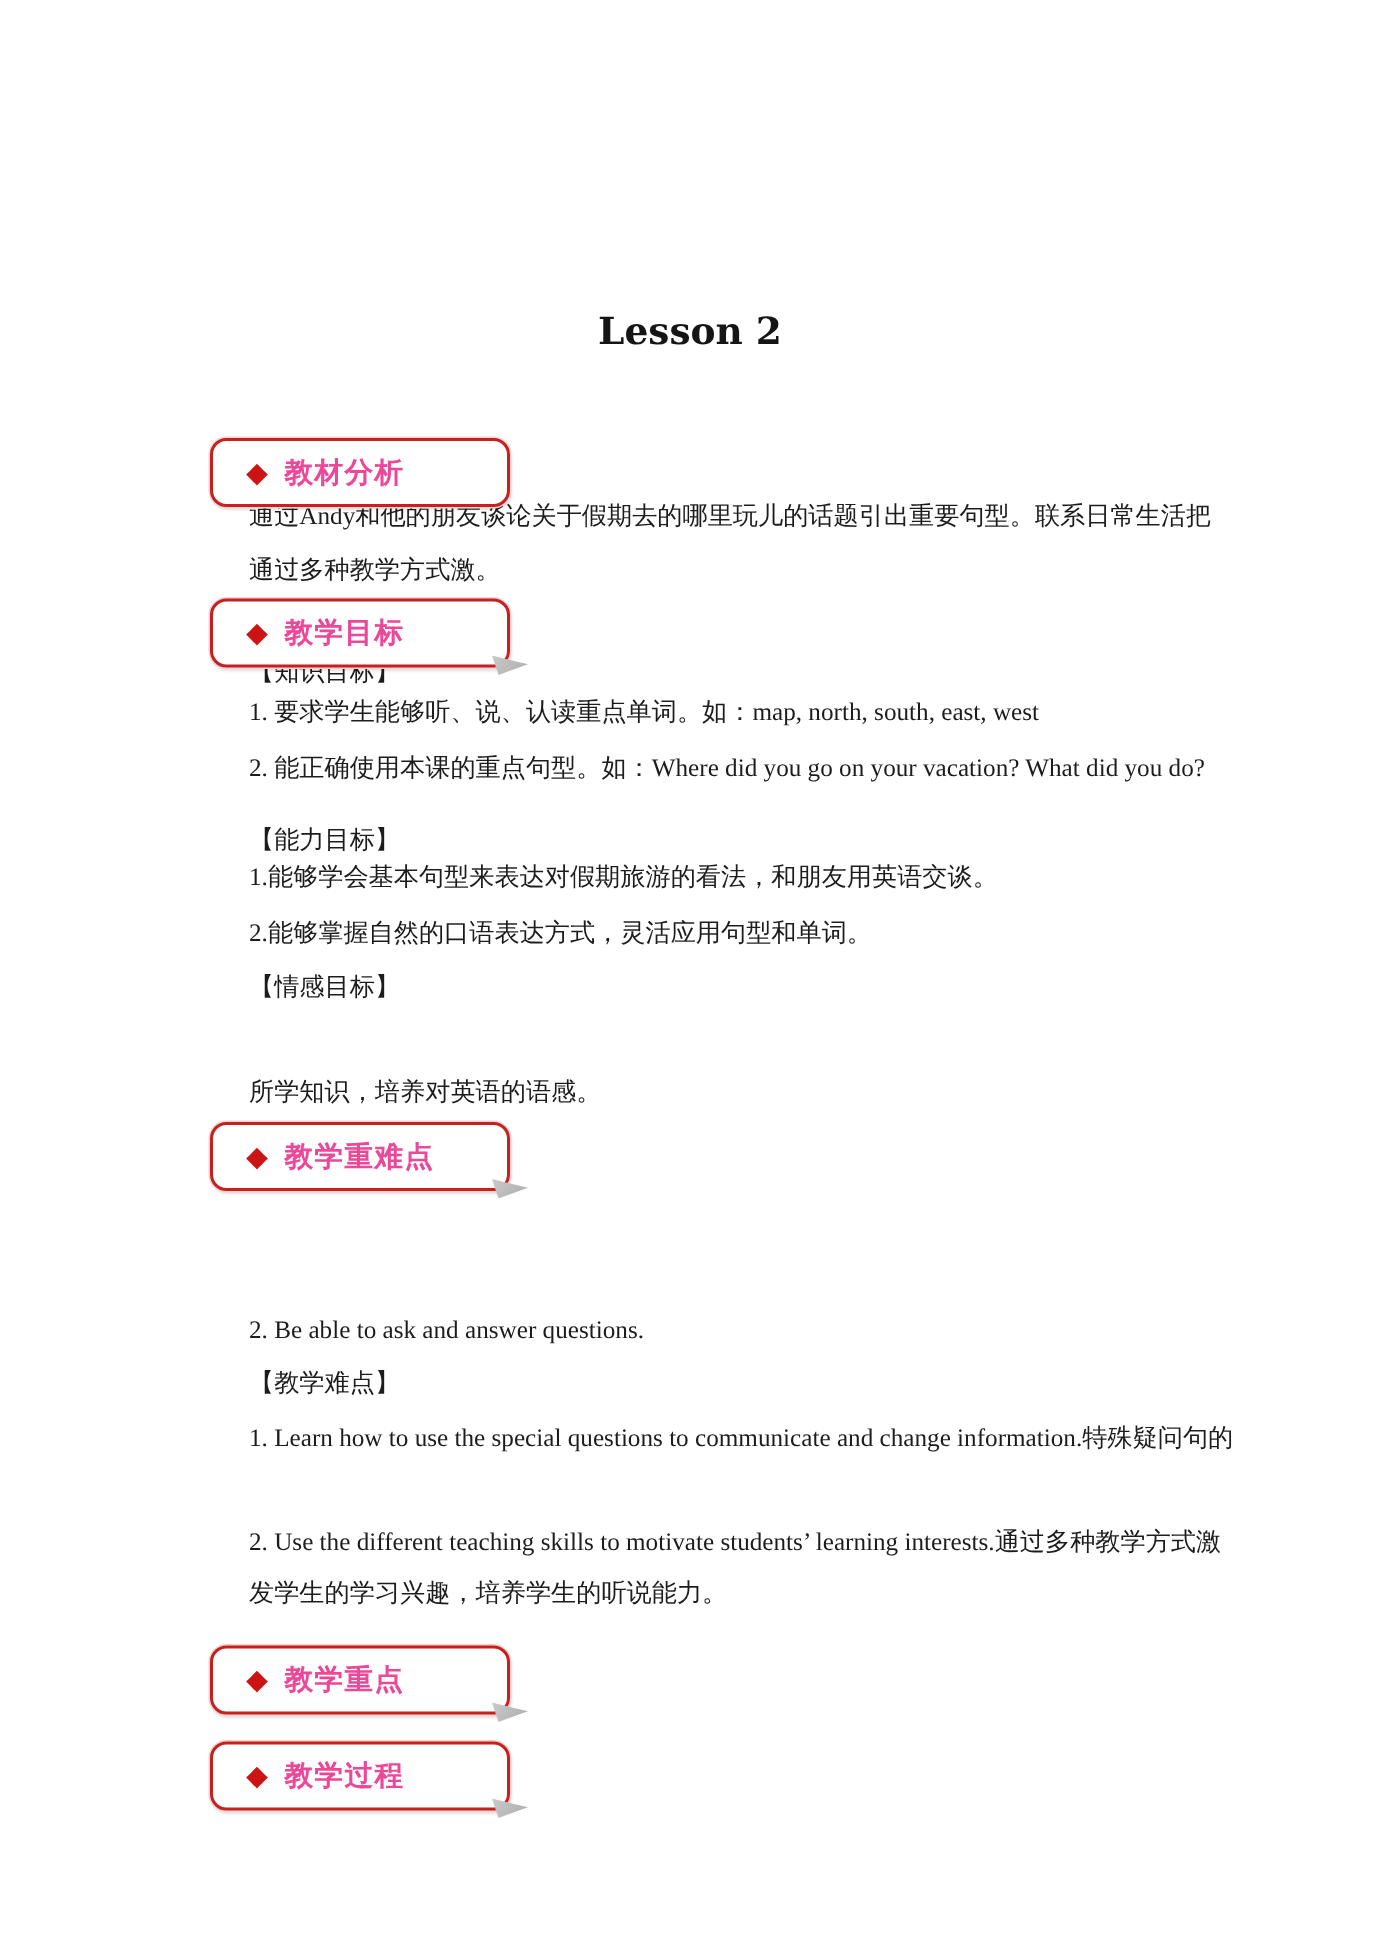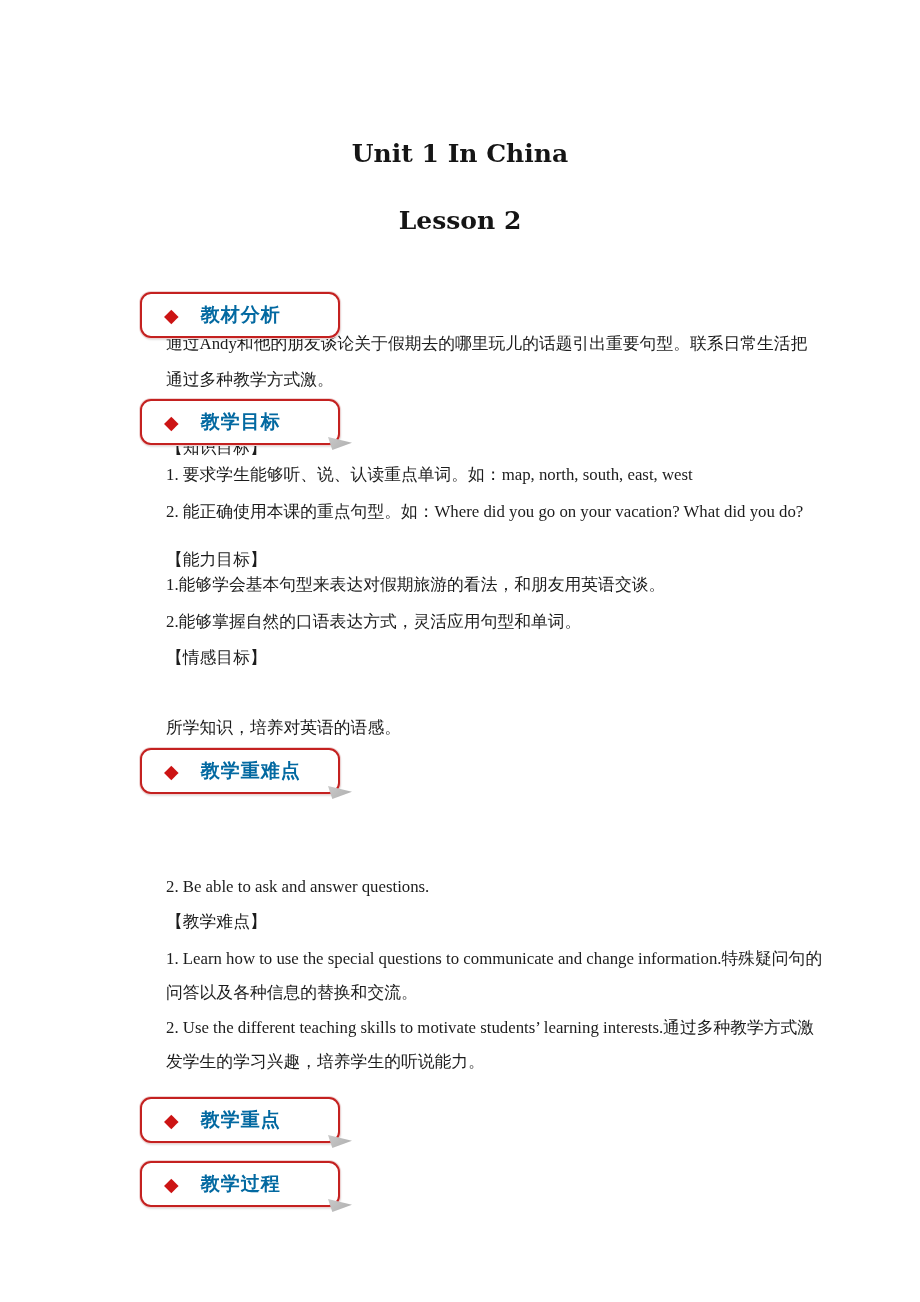--- a/index.html
+++ b/index.html
@@ -21,36 +21,35 @@
     position:absolute; left:140px; width:196px; height:42px;
     background:#ffffff; border:2px solid #c42120; border-radius:11px;
     box-shadow:0 0 0 1px #efd3d3, 1px 2px 2px rgba(0,0,0,0.12);
     display:flex; align-items:center; z-index:3;
   }
   .sec-box .diamond {
     color:#cc1414; font-size:19px; margin-left:22px; line-height:1;
     font-family:"DejaVu Sans",sans-serif;
   }
   .sec-box .label {
-    color:#0369a1; font-weight:bold; font-size:19px; margin-left:22px;
+    color:#ec4899; font-weight:bold; font-size:19px; margin-left:11px;
     font-family:"Liberation Sans","DejaVu Sans",sans-serif; letter-spacing:1px;
   }
   .sec-arrow {
     position:absolute; right:-14px; bottom:-7px; width:24px; height:13px;
     background:linear-gradient(135deg,#c9c9c9,#aeaeae);
     clip-path:polygon(0 0, 100% 45%, 18% 100%);
     z-index:2;
   }
 </style>
 </head>
 <body>
 
 <div class="page">
 
-  <div class="doc-title" style="top:139px">Unit 1 In China</div>
   <div class="doc-title" style="top:206px">Lesson 2</div>
 
   <div class="line" style="top:334px">通过Andy和他的朋友谈论关于假期去的哪里玩儿的话题引出重要句型。联系日常生活把</div>
   <div class="line" style="top:370px">通过多种教学方式激。</div>
 
   <div class="sec-box" style="top:292px">
     <span class="diamond">◆</span>
     <span class="label">教材分析</span>
   </div>
 
@@ -75,21 +74,20 @@
     <span class="diamond">◆</span>
     <span class="label">教学重难点</span>
     <span class="sec-arrow"></span>
   </div>
 
   <div class="line" style="top:754px">【教学重点】</div>
   <div class="line" style="top:877px">2. Be able to ask and answer questions.</div>
 
   <div class="line" style="top:912px">【教学难点】</div>
   <div class="line" style="top:949px">1. Learn how to use the special questions to communicate and change information.特殊疑问句的</div>
-  <div class="line" style="top:983px">问答以及各种信息的替换和交流。</div>
   <div class="line" style="top:1018px">2. Use the different teaching skills to motivate students’ learning interests.通过多种教学方式激</div>
   <div class="line" style="top:1052px">发学生的学习兴趣，培养学生的听说能力。</div>
 
   <div class="sec-box" style="top:1097px">
     <span class="diamond">◆</span>
     <span class="label">教学重点</span>
     <span class="sec-arrow"></span>
   </div>
 
   <div class="sec-box" style="top:1161px">

